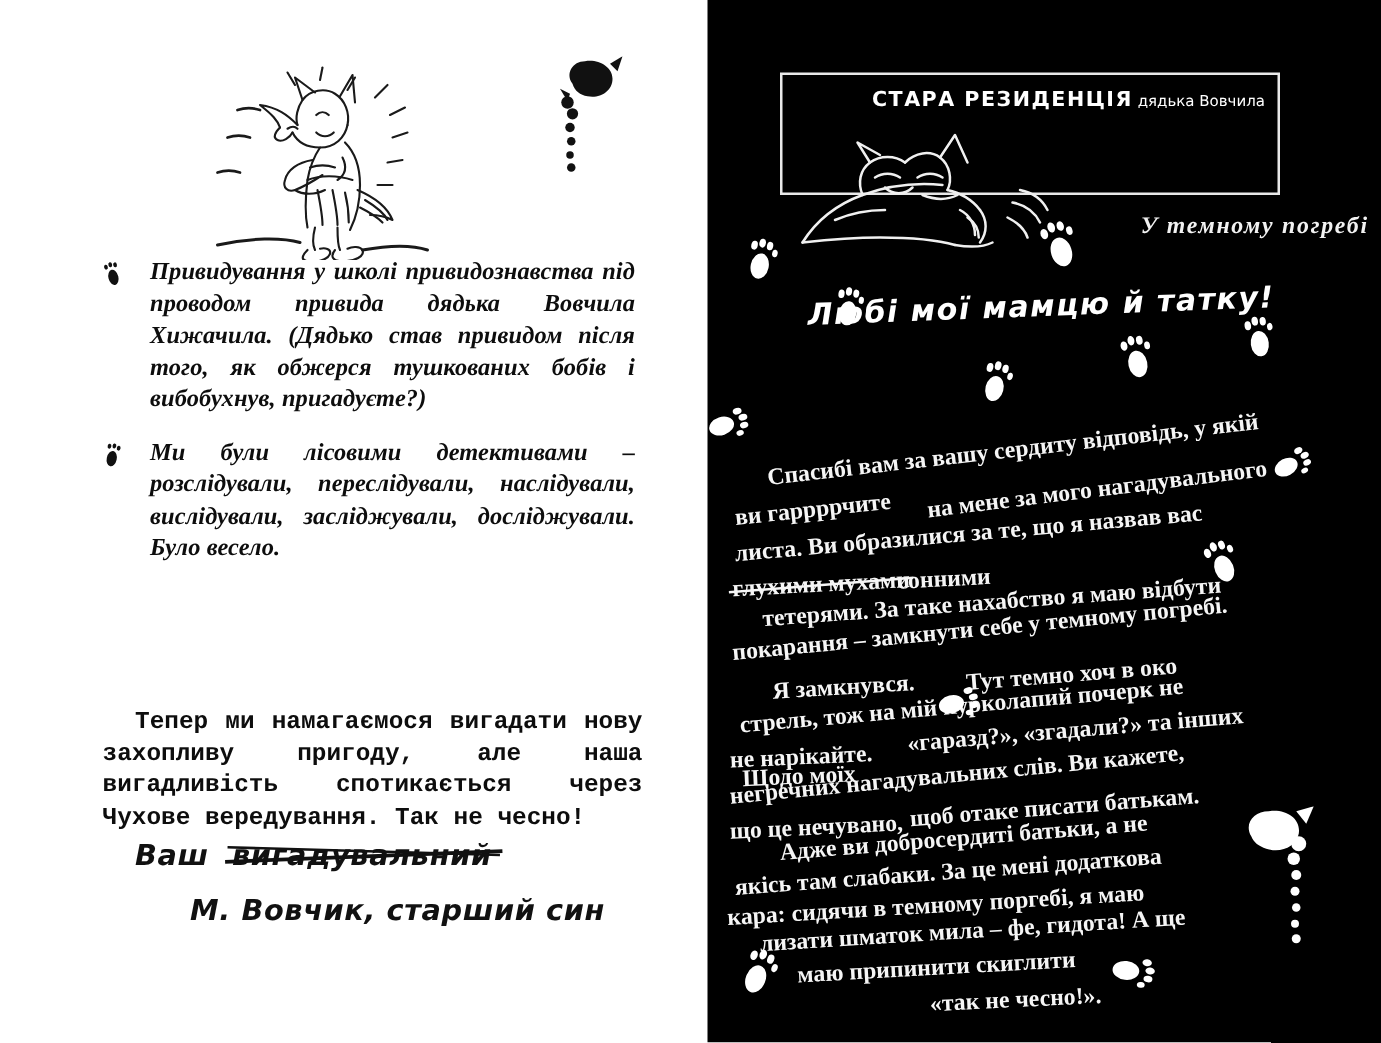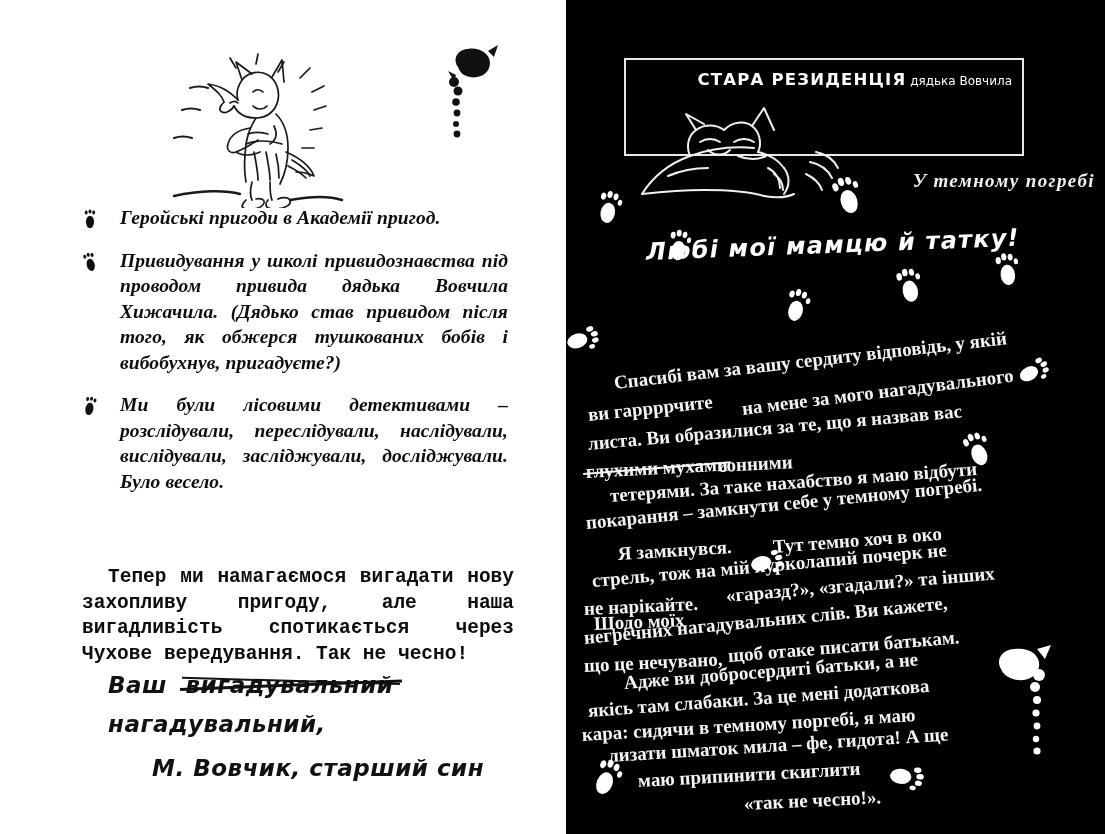--- a/index.html
+++ b/index.html
@@ -172,33 +172,20 @@
           <circle cx="16" cy="79" r="3"></circle>
           <circle cx="17" cy="89" r="3.4"></circle>
         </g>
       </svg>
     </div>
 
     <div class="bullet-list">
       <div class="bullet-item">
         <span class="paw-bullet">
           <svg viewBox="0 0 16 20" width="16" height="20">
-              <g fill="#111">
-            <ellipse cx="8" cy="13" rx="4" ry="6.2"></ellipse>
-            <ellipse cx="4.2" cy="3.6" rx="1.5" ry="2"></ellipse>
-            <ellipse cx="8" cy="2.6" rx="1.5" ry="2"></ellipse>
-            <ellipse cx="11.7" cy="3.6" rx="1.5" ry="2"></ellipse>
-          </g>
-            </svg>
-        </span>
-        <span class="bullet-text">Геройські пригоди в Академії пригод.</span>
-      </div>
-      <div class="bullet-item">
-        <span class="paw-bullet">
-          <svg viewBox="0 0 16 20" width="16" height="20">
               <g fill="#111" transform="rotate(-14 8 10)">
             <ellipse cx="8" cy="13" rx="4" ry="6.2"></ellipse>
             <ellipse cx="4.2" cy="3.6" rx="1.5" ry="2"></ellipse>
             <ellipse cx="8" cy="2.6" rx="1.5" ry="2"></ellipse>
             <ellipse cx="11.7" cy="3.6" rx="1.5" ry="2"></ellipse>
           </g>
             </svg>
         </span>
         <span class="bullet-text">Привидування у школі привидознавства під проводом привида дядька Вовчила Хижачила. (Дядько став привидом після того, як обжерся тушкованих бобів і вибобухнув, пригадуєте?)</span>
       </div>
@@ -221,21 +208,20 @@
 
     <div id="signature-block">
       <div id="sig-line1" class="hand">
         <span>Ваш</span>
         <span id="sig-strike">
           <span>вигадувальний</span>
           <span class="strikebar"></span>
           <span class="strikebar2"></span>
         </span>
       </div>
-      <div id="sig-line2" class="hand">нагадувальний,</div>
       <div id="sig-line3" class="hand">М. Вовчик, старший син</div>
     </div>
   </div>
 
   <div id="right-page">
 
     <div id="letterhead">
       <div id="wolf-head-illustration">
         <svg viewBox="0 0 230 120" width="230" height="120">
           <g fill="none" stroke="#f0f0f0" stroke-width="2" stroke-linecap="round" stroke-linejoin="round">

